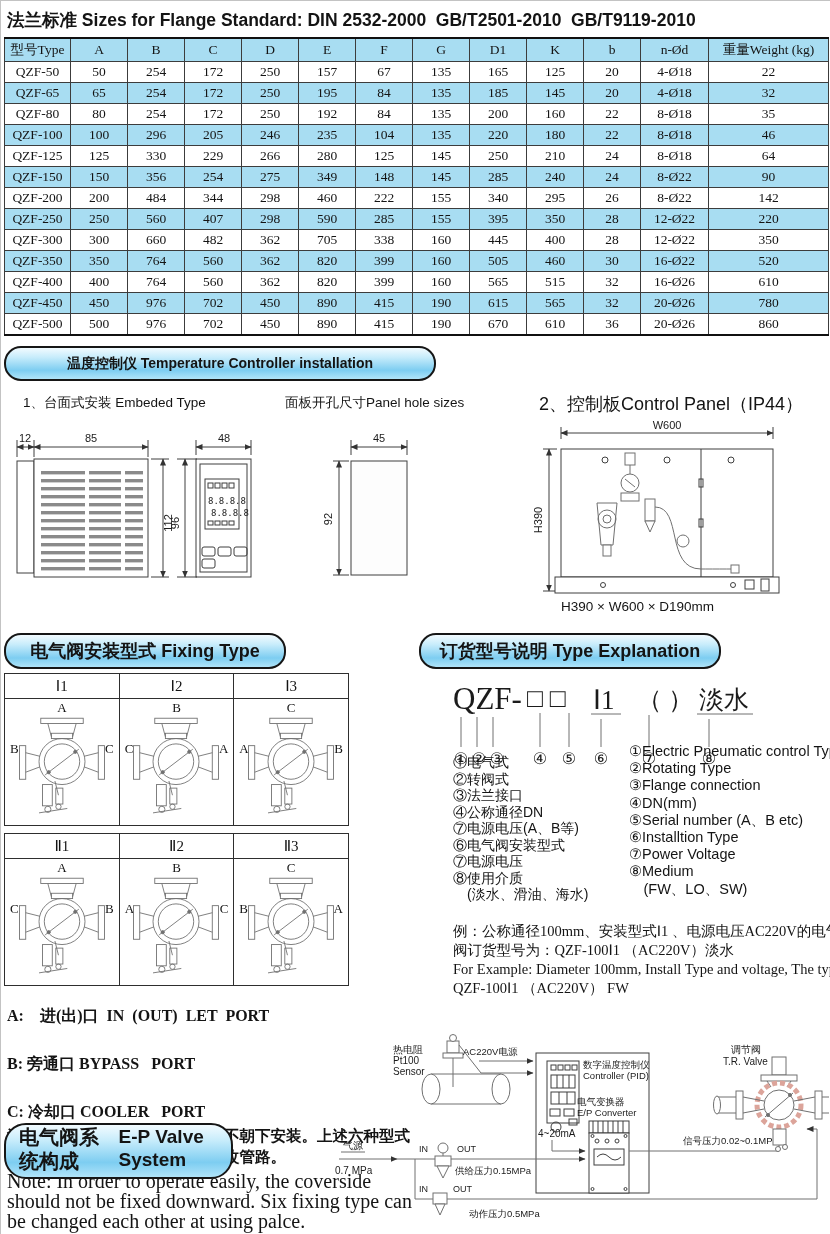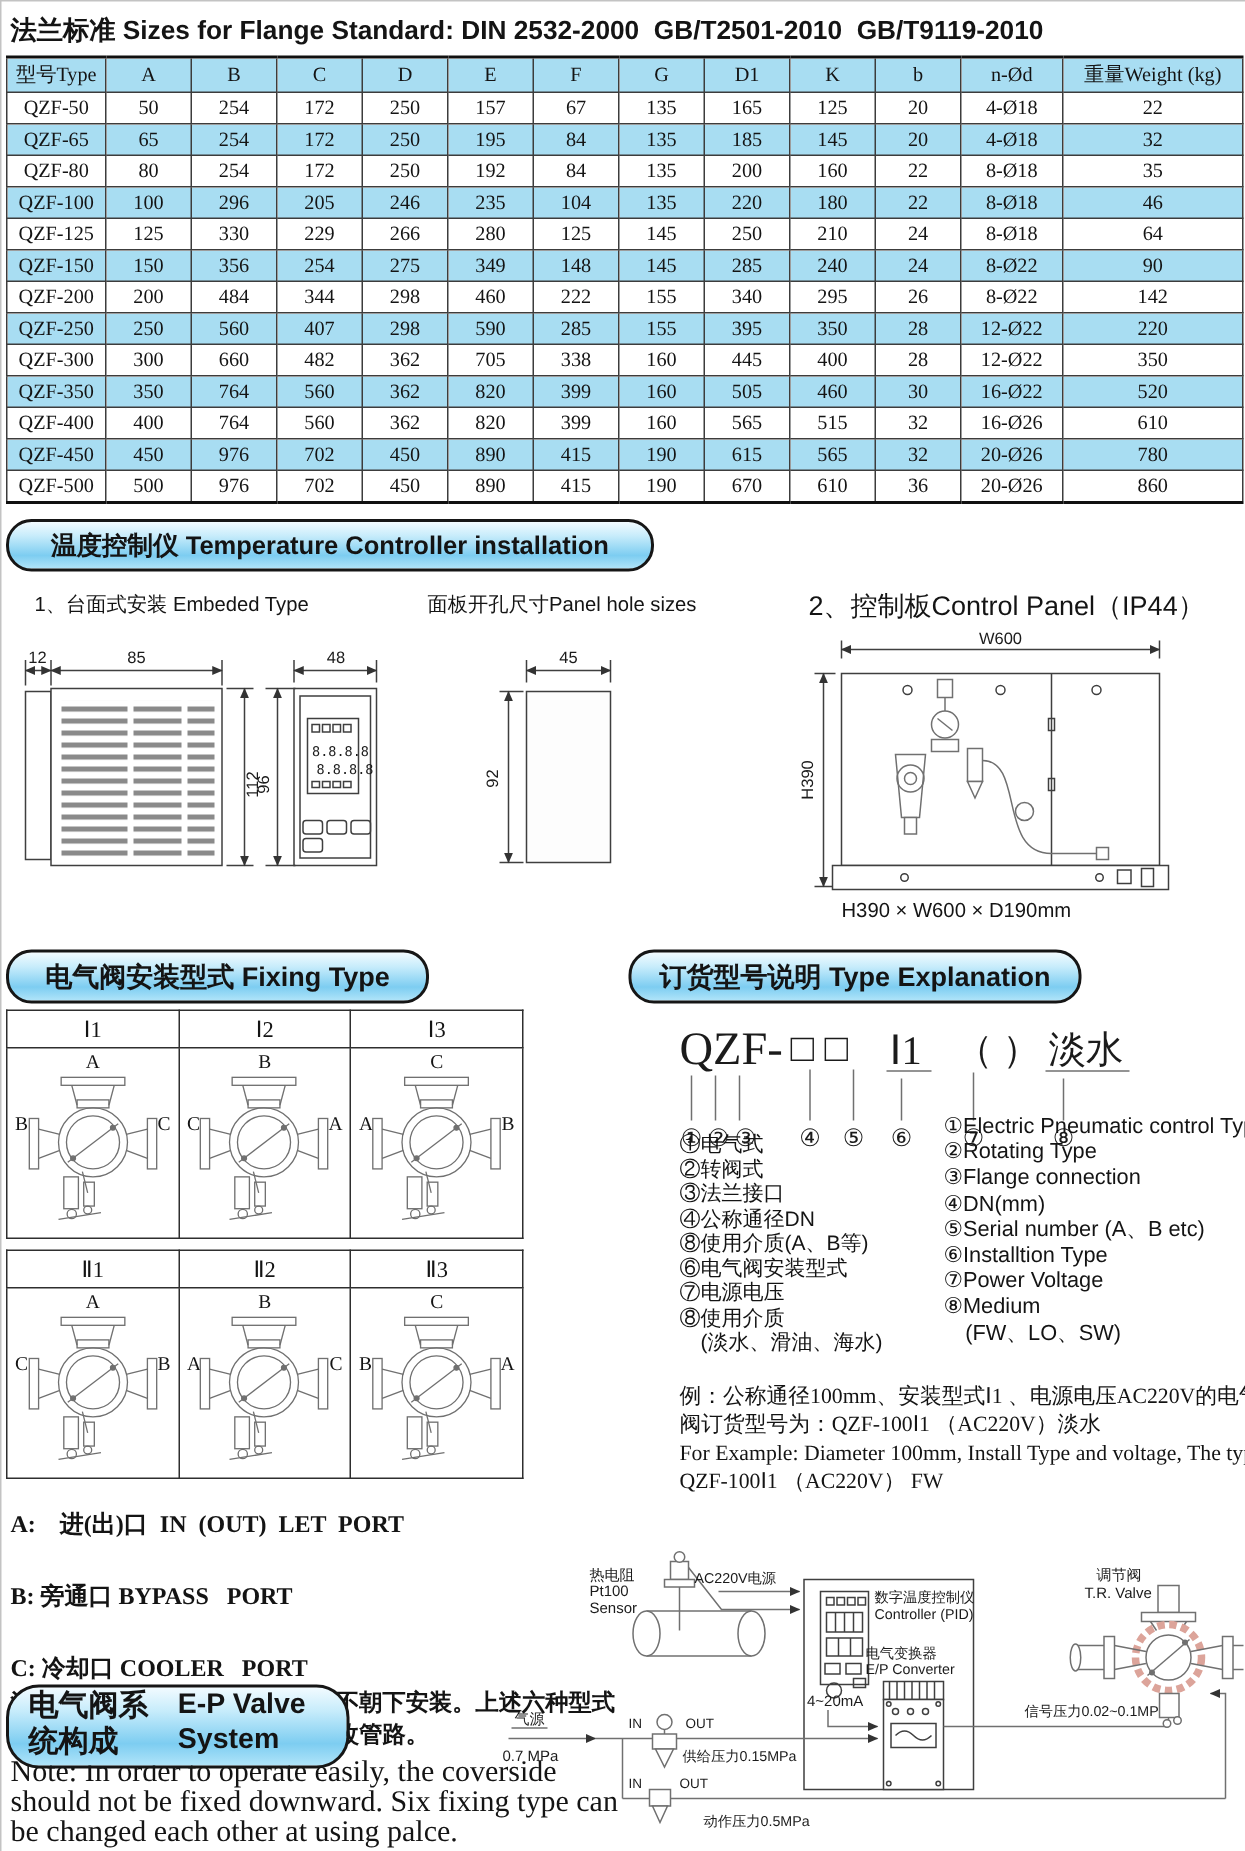--- a/index.html
+++ b/index.html
@@ -14,21 +14,21 @@
                font-family:"Liberation Serif",serif;table-layout:fixed;}
   .flange th,.flange td{border:1px solid #3c3c3c;text-align:center;font-size:13.5px;padding:0;height:20px;font-weight:normal;overflow:hidden;}
   .flange thead th{background:var(--blue);height:22px;border-top:2px solid #101010;}
   .flange tbody tr:nth-child(even) td{background:var(--blue);}
   .flange tbody tr:last-child td{border-bottom:2px solid #101010;}
 
   
   .pill{position:absolute;border:2px solid #161616;border-radius:17px;
         background:linear-gradient(180deg,#f2fbff 0%,#c7ecfb 30%,#7dcdf1 72%,#b0e4f9 100%);
         display:flex;align-items:center;justify-content:center;font-weight:bold;}
-  #pill-temp{left:3px;top:345px;width:428px;height:31px;font-size:17px;}
+  #pill-temp{left:3px;top:345px;width:428px;height:31px;font-size:14px;}
   #pill-fixing{left:3px;top:632px;width:278px;height:32px;font-size:18px;}
   #pill-type{left:418px;top:632px;width:298px;height:32px;font-size:18px;}
   #pill-ep{left:3px;top:1122px;width:212px;height:52px;border-radius:22px;
            flex-direction:row;align-items:flex-start;justify-content:center;padding-left:13px;}
   #pill-ep .l1{font-size:20px;line-height:24px;font-weight:bold;}
   #pill-ep .l2{font-size:19px;line-height:23px;font-weight:bold;}
 
   .sublabel{position:absolute;font-size:13.5px;white-space:pre;}
   #lbl-embedded{left:22px;top:393px;}
   #lbl-panelhole{left:284px;top:393px;}
@@ -587,21 +587,21 @@
     <text x="160" y="95" font-size="16" text-anchor="middle">⑥</text>
     <text x="208" y="95" font-size="16" text-anchor="middle">⑦</text>
     <text x="268" y="95" font-size="16" text-anchor="middle">⑧</text>
   </svg>
 
   <div id="list-cn">
       <div>①电气式</div>
       <div>②转阀式</div>
       <div>③法兰接口</div>
       <div>④公称通径DN</div>
-      <div>⑧使用介质(A、B等)</div>
+      <div>⑦电源电压(A、B等)</div>
       <div>⑥电气阀安装型式</div>
       <div>⑦电源电压</div>
       <div>⑧使用介质</div>
       <div>　(淡水、滑油、海水)</div>
     </div>
   <div id="list-en">
       <div>①Electric Pneumatic control Type</div>
       <div>②Rotating Type</div>
       <div>③Flange connection</div>
       <div>④DN(mm)</div>

